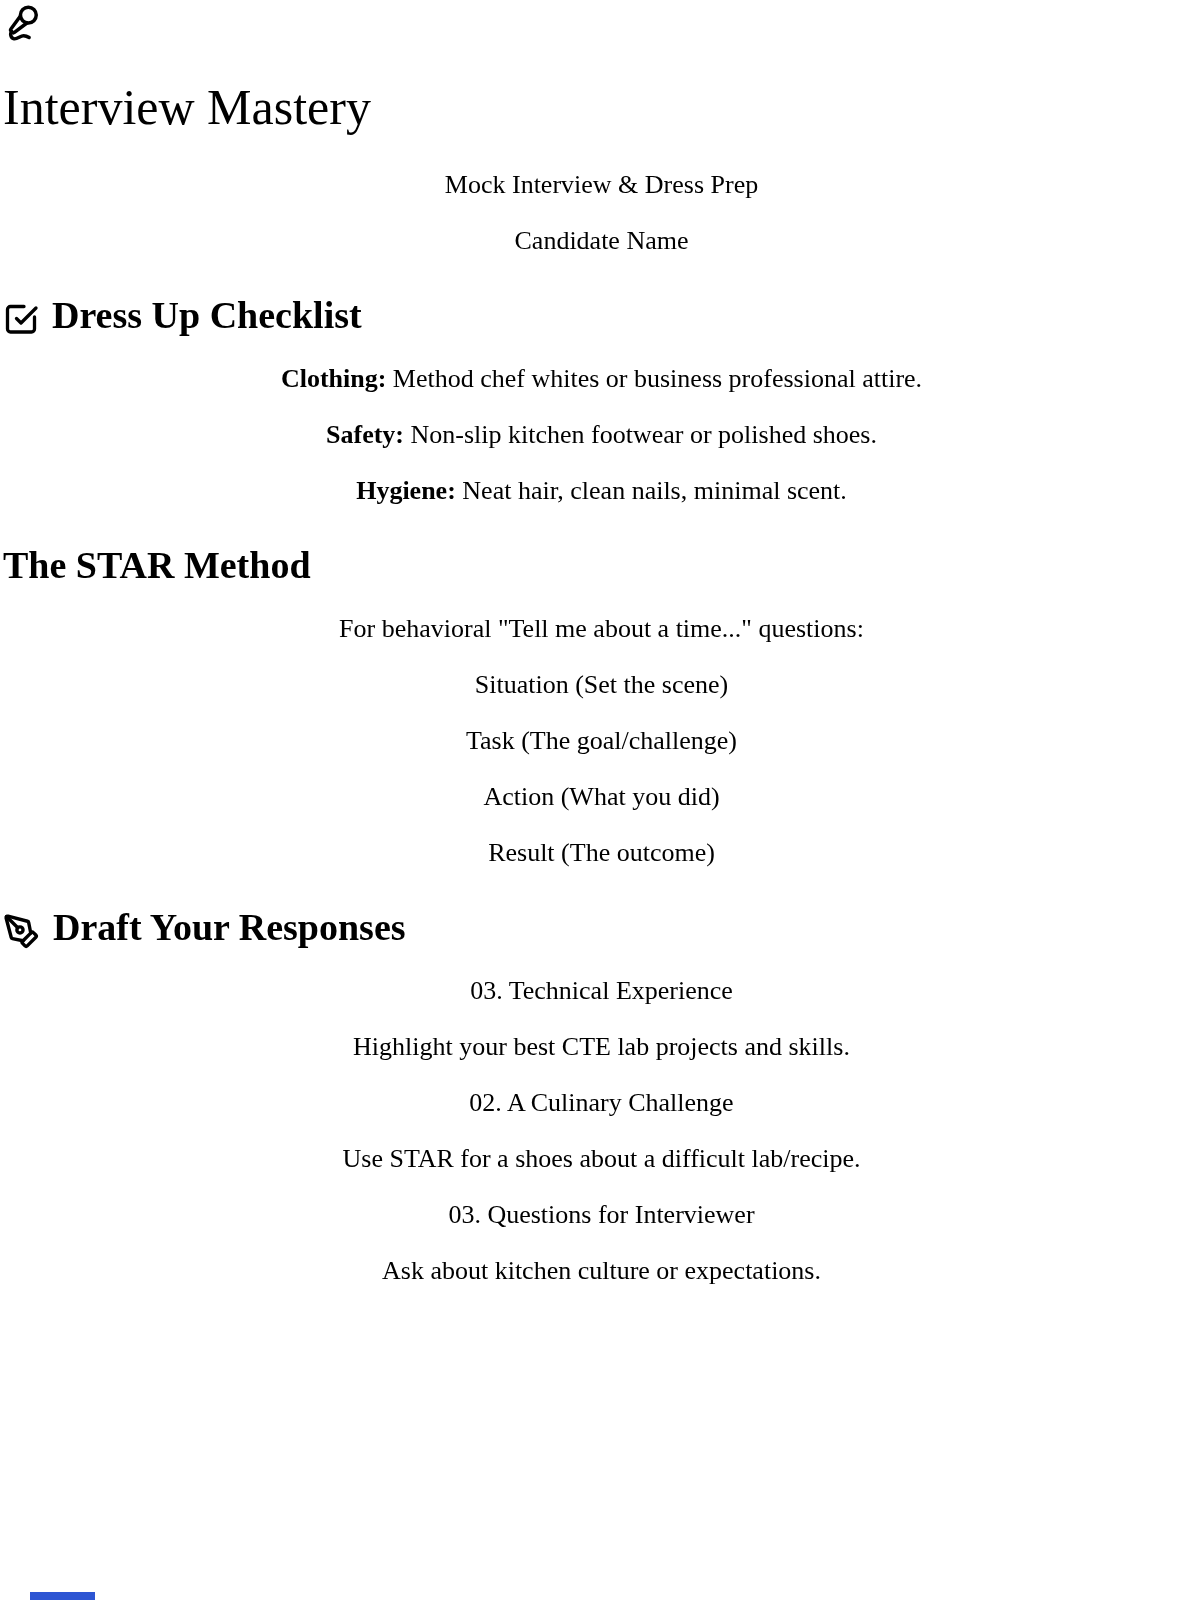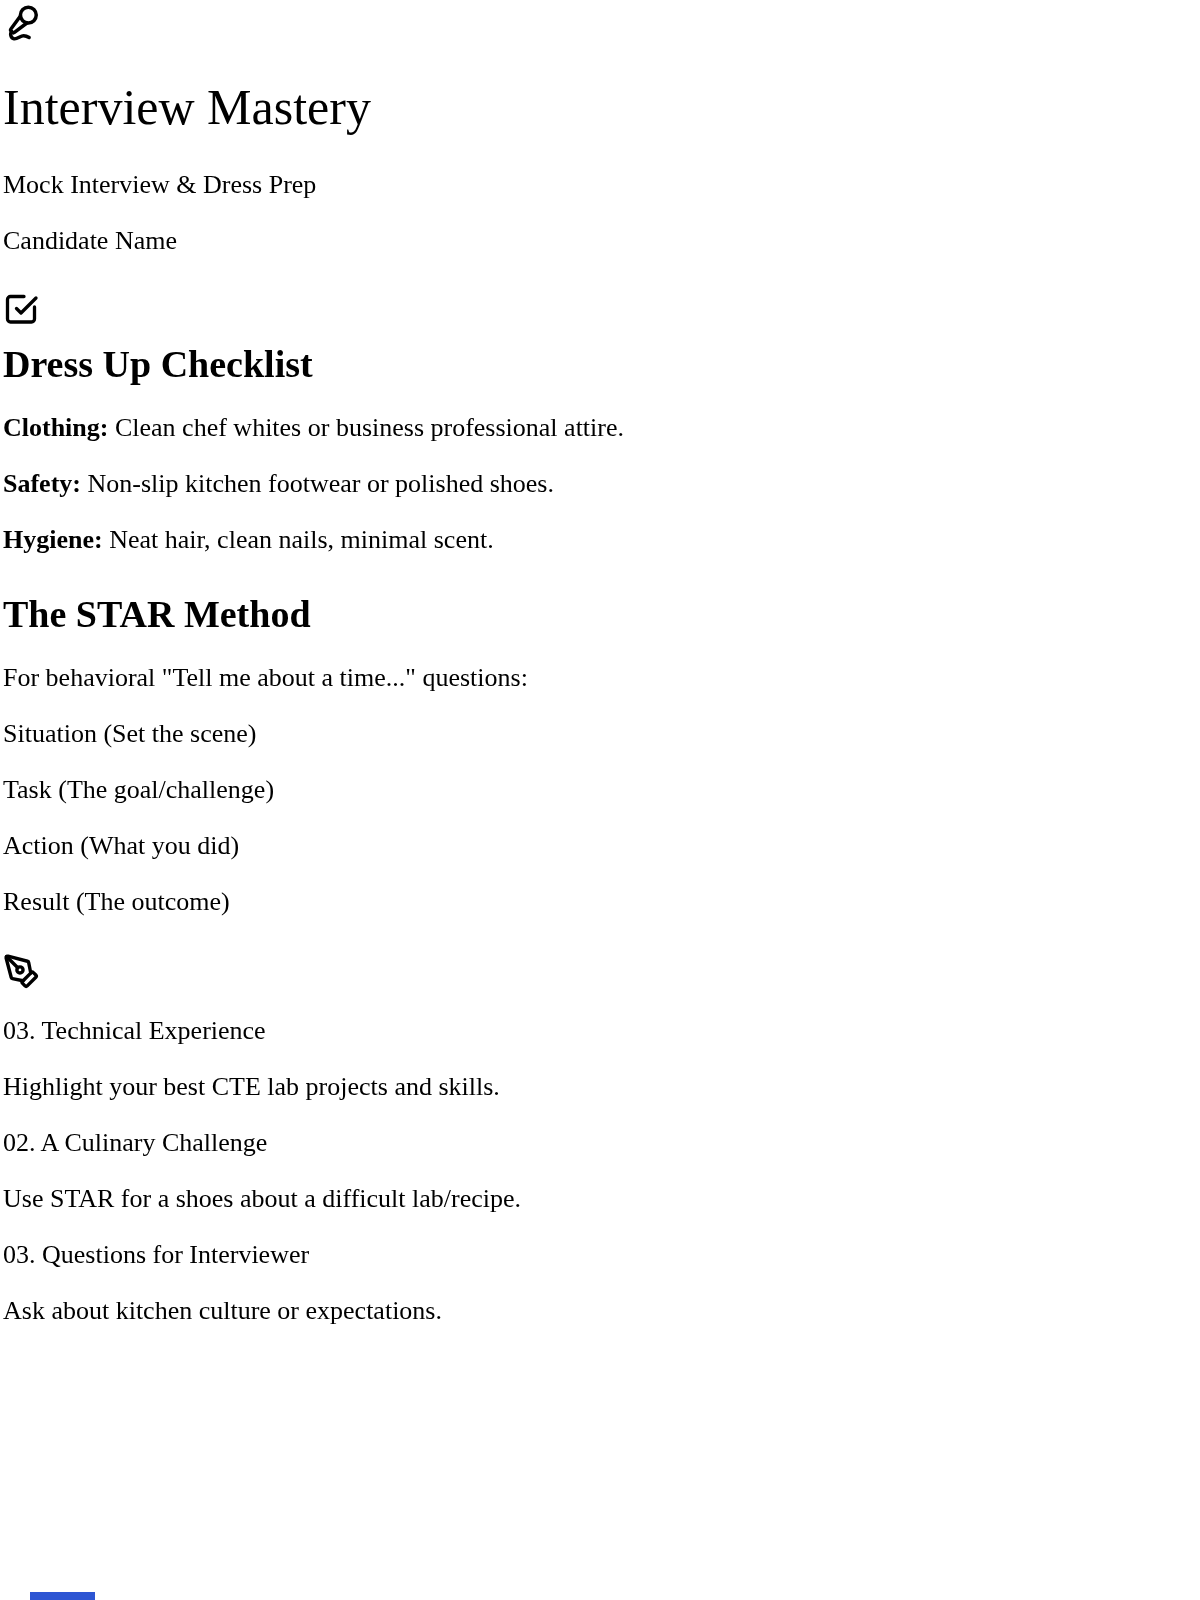--- a/index.html
+++ b/index.html
@@ -20,25 +20,24 @@
     line-height: 58px;
     font-weight: normal;
     margin: 36px 0 34px 0;
   }
   h2 {
     font-size: 38px;
     line-height: 46px;
     font-weight: bold;
     margin: 36px 0 26px 0;
     display: flex;
-    align-items: flex-start;
+    align-items: flex-end;
     gap: 13px;
-    flex-direction: column;
   }
-  p { margin: 0 0 26px 0; }
+  p { margin: 0 0 26px 0; text-align: center; }
   .label { font-weight: bold; }
   .cutoff-blue {
     position: absolute;
     left: 30px;
     bottom: 0;
     width: 65px;
     height: 8px;
     background: #2d55d3;
   }
 </style>
@@ -61,21 +60,21 @@
 <h2>
   <span class="h2-icon">
     <svg width="36" height="36" viewBox="0 0 24 24" fill="none" stroke="#000" stroke-width="2.2" stroke-linecap="round" stroke-linejoin="round">
       <path d="M21 10v8a2 2 0 0 1-2 2H5a2 2 0 0 1-2-2V5a2 2 0 0 1 2-2h9"></path>
       <path d="m9 11 3 3L22 4"></path>
     </svg>
   </span>
   <span>Dress Up Checklist</span>
 </h2>
 
-<p><span class="label">Clothing:</span><span> Clean chef whites or business professional attire.</span></p>
+<p><span class="label">Clothing:</span><span> Method chef whites or business professional attire.</span></p>
 <p><span class="label">Safety:</span><span> Non-slip kitchen footwear or polished shoes.</span></p>
 <p><span class="label">Hygiene:</span><span> Neat hair, clean nails, minimal scent.</span></p>
 
 <h2>
   <span>The STAR Method</span>
 </h2>
 
 <p>For behavioral "Tell me about a time..." questions:</p>
 <p>Situation (Set the scene)</p>
 <p>Task (The goal/challenge)</p>
@@ -84,20 +83,21 @@
 
 <h2>
   <span class="h2-icon">
     <svg width="37" height="37" viewBox="0 0 24 24" fill="none" stroke="#000" stroke-width="2.2" stroke-linecap="round" stroke-linejoin="round">
       <path d="M15.707 21.293a1 1 0 0 1-1.414 0l-1.586-1.586a1 1 0 0 1 0-1.414l5.586-5.586a1 1 0 0 1 1.414 0l1.586 1.586a1 1 0 0 1 0 1.414z"></path>
       <path d="m18 13-1.375-6.874a1 1 0 0 0-.746-.776L3.235 2.028a1 1 0 0 0-1.207 1.207L5.35 15.879a1 1 0 0 0 .776.746L13 18"></path>
       <path d="m2.3 2.3 7.286 7.286"></path>
       <circle cx="11" cy="11" r="2"></circle>
     </svg>
   </span>
+  <span>Draft Your Responses</span>
 </h2>
 
 <p>03. Technical Experience</p>
 <p>Highlight your best CTE lab projects and skills.</p>
 <p>02. A Culinary Challenge</p>
 <p>Use STAR for a shoes about a difficult lab/recipe.</p>
 <p>03. Questions for Interviewer</p>
 <p>Ask about kitchen culture or expectations.</p>
 
 <div class="cutoff-blue" style="background: rgb(45, 85, 211);"></div>

